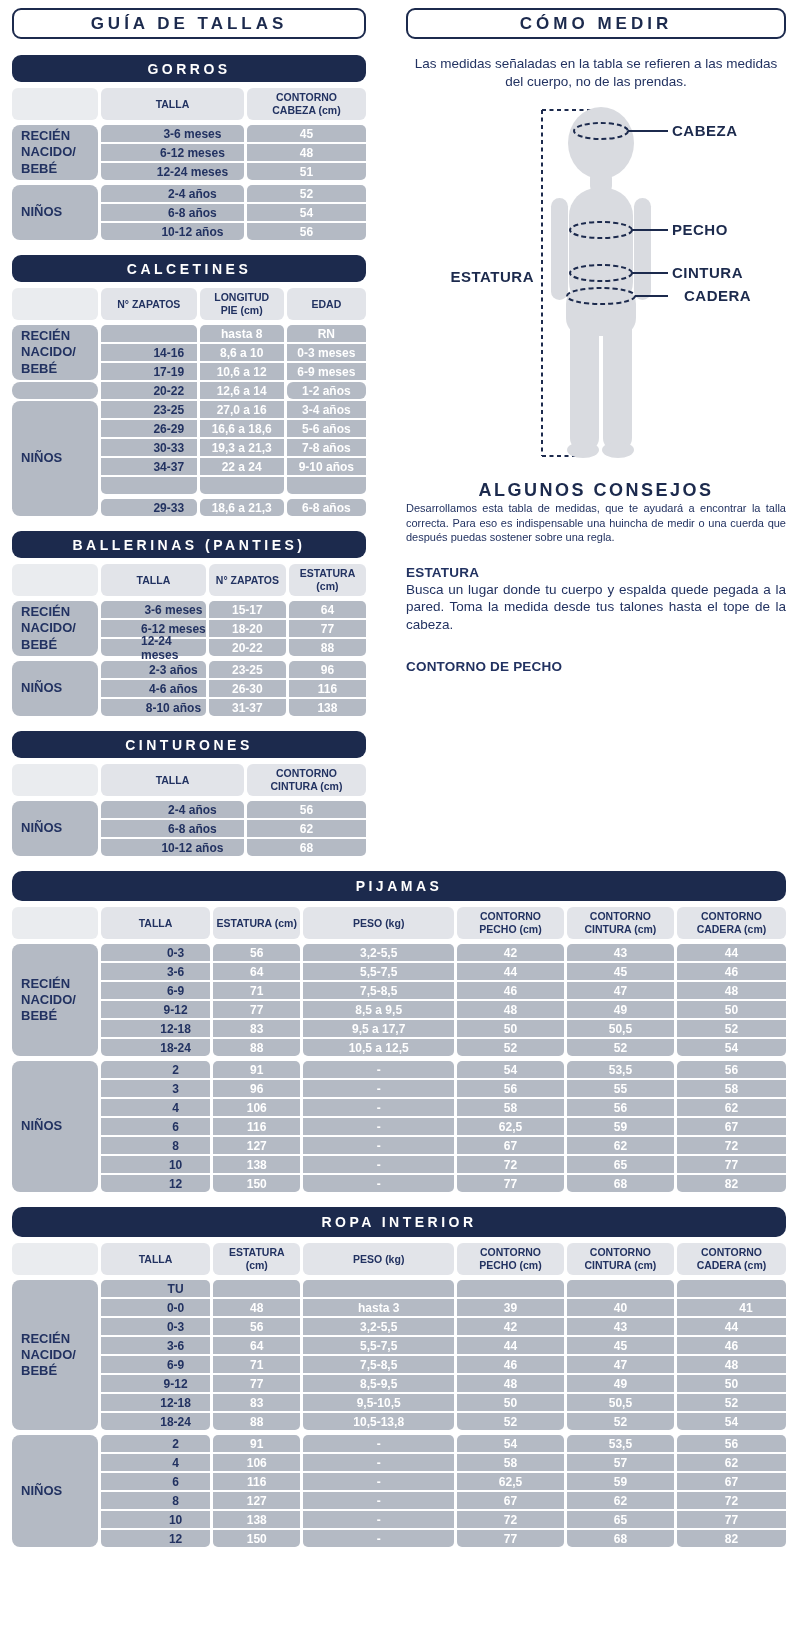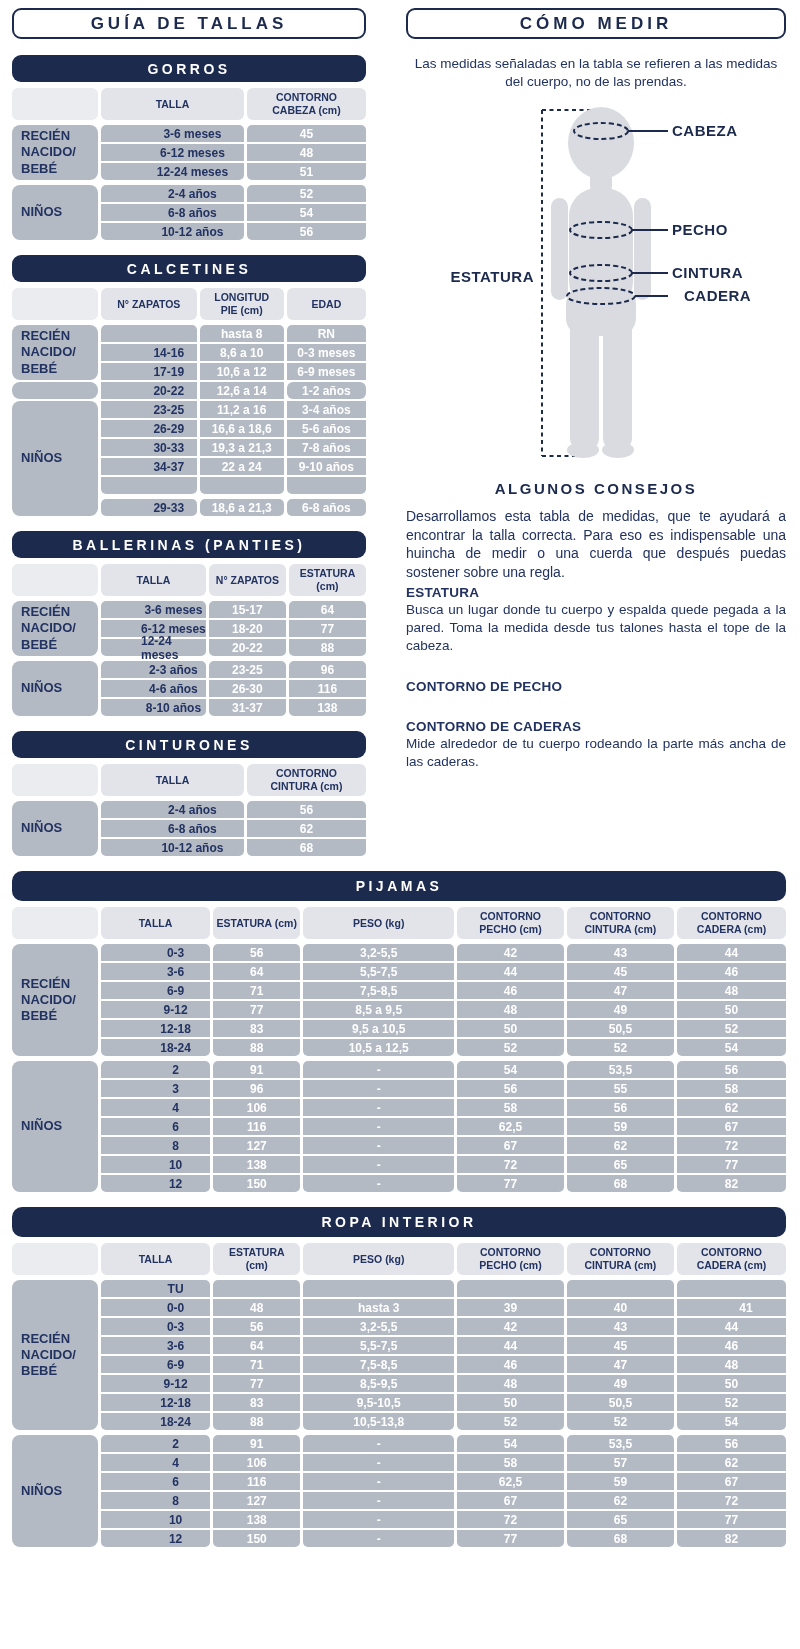--- a/index.html
+++ b/index.html
@@ -47,22 +47,22 @@
   
   .intro{color:var(--navy-text);font-size:13.5px;line-height:1.3;text-align:center;margin-bottom:8px;}
   .diagram{position:relative;height:372px;margin-bottom:10px;}
   .diagram svg{position:absolute;inset:0;}
   .dlabel{position:absolute;font-size:15px;font-weight:bold;color:var(--navy);letter-spacing:.5px;}
   .lbl-estatura{left:0;width:128px;text-align:right;top:170px;}
   .lbl-cabeza{left:266px;top:24px;}
   .lbl-pecho{left:266px;top:123px;}
   .lbl-cintura{left:266px;top:166px;}
   .lbl-cadera{left:278px;top:189px;}
-  .consejos-title{text-align:center;color:var(--navy);font-weight:bold;font-size:15px;letter-spacing:2.5px;margin-bottom:10px;}
-  .consejos-intro{color:var(--navy-text);font-size:14px;line-height:1.32;text-align:justify;margin-bottom:4px;}
+  .consejos-title{text-align:center;color:var(--navy);font-weight:bold;font-size:18px;letter-spacing:2.5px;}
+  .consejos-intro{color:var(--navy-text);font-size:11px;line-height:1.32;text-align:justify;margin-bottom:20px;}
   .tip{margin-bottom:25px;}
   .tip-h{color:var(--navy-text);font-weight:bold;font-size:13.5px;margin-bottom:1px;letter-spacing:.2px;}
   .tip-p{color:var(--navy-text);font-size:13.5px;line-height:1.32;text-align:justify;}
 </style>
 </head>
 <body>
 
 <div class="page">
   <div class="columns">
     <div class="left-col">
@@ -116,21 +116,21 @@
               <div class="cell c0" style="grid-area: 2 / 2;">14-16</div>
               <div class="cell cv" style="grid-area: 2 / 3;">8,6 a 10</div>
               <div class="cell cv" style="grid-area: 2 / 4;">0-3 meses</div>
               <div class="cell c0" style="grid-area: 3 / 2;">17-19</div>
               <div class="cell cv" style="grid-area: 3 / 3;">10,6 a 12</div>
               <div class="cell cv" style="grid-area: 3 / 4;">6-9 meses</div>
               <div class="cell c0" style="grid-area: 4 / 2;">20-22</div>
               <div class="cell cv" style="grid-area: 4 / 3;">12,6 a 14</div>
               <div class="cell cv" style="grid-area: 4 / 4; border-radius: 6px;">1-2 años</div>
               <div class="cell c0" style="grid-area: 5 / 2;">23-25</div>
-              <div class="cell cv" style="grid-area: 5 / 3;">11,2 a 16</div>
+              <div class="cell cv" style="grid-area: 5 / 3;">27,0 a 16</div>
               <div class="cell cv" style="grid-area: 5 / 4;">3-4 años</div>
               <div class="cell c0" style="grid-area: 6 / 2;">26-29</div>
               <div class="cell cv" style="grid-area: 6 / 3;">16,6 a 18,6</div>
               <div class="cell cv" style="grid-area: 6 / 4;">5-6 años</div>
               <div class="cell c0" style="grid-area: 7 / 2;">30-33</div>
               <div class="cell cv" style="grid-area: 7 / 3;">19,3 a 21,3</div>
               <div class="cell cv" style="grid-area: 7 / 4;">7-8 años</div>
               <div class="cell c0" style="grid-area: 8 / 2;">34-37</div>
               <div class="cell cv" style="grid-area: 8 / 3;">22 a 24</div>
               <div class="cell cv" style="grid-area: 8 / 4;">9-10 años</div>
@@ -263,24 +263,20 @@
 
       <div class="consejos-title">ALGUNOS CONSEJOS</div>
       <p class="consejos-intro">Desarrollamos esta tabla de medidas, que te ayudará a encontrar la talla correcta. Para eso es indispensable una huincha de medir o una cuerda que después puedas sostener sobre una regla.</p>
       <div id="tips">
           <div class="tip">
             <div class="tip-h">ESTATURA</div>
             <div class="tip-p">Busca un lugar donde tu cuerpo y espalda quede pegada a la pared. Toma la medida desde tus talones hasta el tope de la cabeza.</div>
           </div>
           <div class="tip">
             <div class="tip-h">CONTORNO DE PECHO</div>
-          </div>
-          <div class="tip">
-            <div class="tip-h">CONTORNO DE CADERAS</div>
-            <div class="tip-p">Mide alrededor de tu cuerpo rodeando la parte más ancha de las caderas.</div>
           </div>
         </div>
     </div>
   </div>
 
   <div id="tables-wide">
       <section class="table t-pijamas">
         <div class="bar">PIJAMAS</div>
         <div class="tgrid thead">
           <div class="hcell hleft"></div>
@@ -314,21 +310,21 @@
           <div class="cell cv" style="grid-area: 3 / 6;">47</div>
           <div class="cell cv" style="grid-area: 3 / 7;">48</div>
           <div class="cell c0" style="grid-area: 4 / 2;">9-12</div>
           <div class="cell cv" style="grid-area: 4 / 3;">77</div>
           <div class="cell cv" style="grid-area: 4 / 4;">8,5 a 9,5</div>
           <div class="cell cv" style="grid-area: 4 / 5;">48</div>
           <div class="cell cv" style="grid-area: 4 / 6;">49</div>
           <div class="cell cv" style="grid-area: 4 / 7;">50</div>
           <div class="cell c0" style="grid-area: 5 / 2;">12-18</div>
           <div class="cell cv" style="grid-area: 5 / 3;">83</div>
-          <div class="cell cv" style="grid-area: 5 / 4;">9,5 a 10,5</div>
+          <div class="cell cv" style="grid-area: 5 / 4;">9,5 a 17,7</div>
           <div class="cell cv" style="grid-area: 5 / 5;">50</div>
           <div class="cell cv" style="grid-area: 5 / 6;">50,5</div>
           <div class="cell cv" style="grid-area: 5 / 7;">52</div>
           <div class="cell c0 rb" style="grid-area: 6 / 2;">18-24</div>
           <div class="cell cv rb" style="grid-area: 6 / 3;">88</div>
           <div class="cell cv rb" style="grid-area: 6 / 4;">10,5 a 12,5</div>
           <div class="cell cv rb" style="grid-area: 6 / 5;">52</div>
           <div class="cell cv rb" style="grid-area: 6 / 6;">52</div>
           <div class="cell cv rb" style="grid-area: 6 / 7;">54</div>
           <div class="spacer" style="grid-area: 7 / 1 / auto / -1;"></div>

